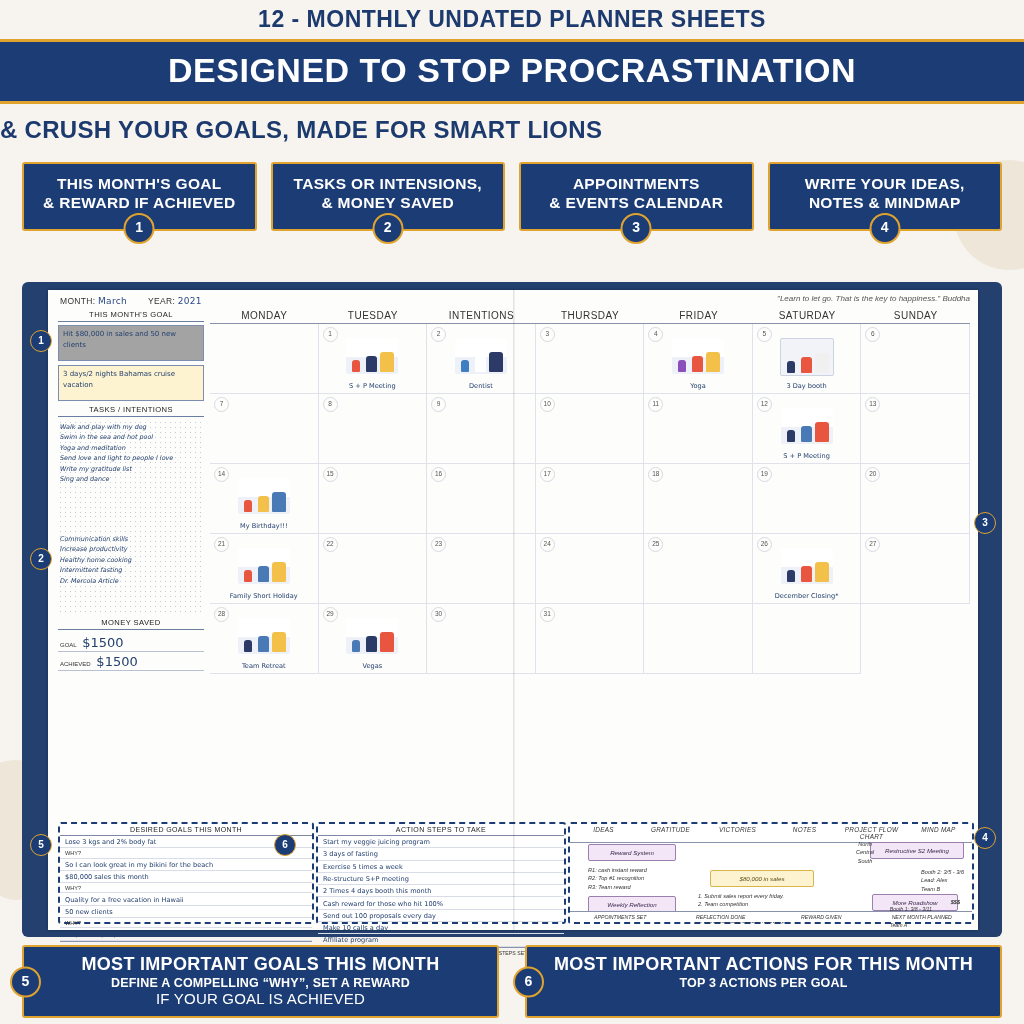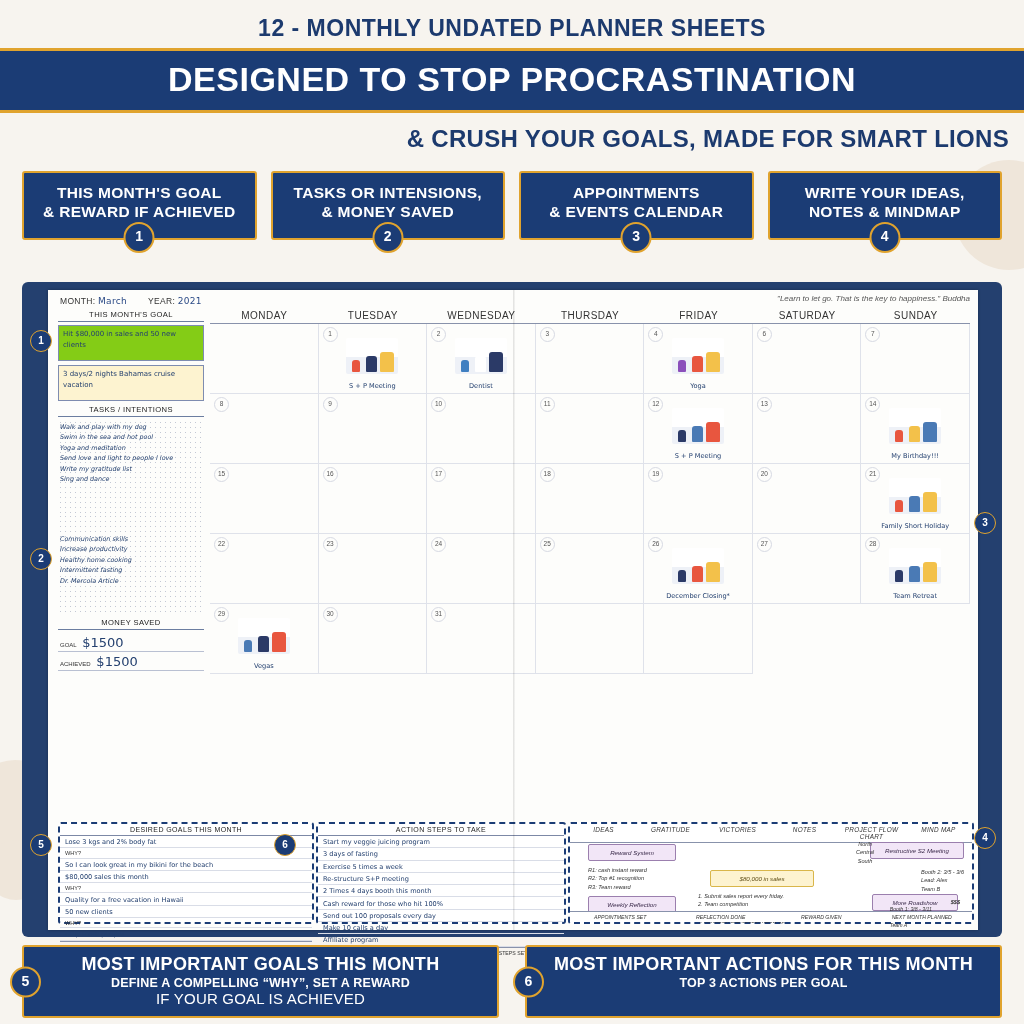--- a/index.html
+++ b/index.html
@@ -8,30 +8,30 @@
     background:#f7f4ef;
     font-family:"Liberation Sans", sans-serif;
     overflow:hidden;
     position:relative;
   }
   .page{position:absolute;inset:0;}
 
   
   .top-title{
     text-align:center;font-size:23px;letter-spacing:.5px;color:#1c3a6e;
-    font-weight:bold;padding:15px 0 6px;
+    font-weight:bold;padding:6px 0 6px;
   }
   .band-main{
     background:#1b3c75;color:#fff;text-align:center;
     font-size:34px;font-weight:bold;letter-spacing:.5px;
     padding:9px 0 11px;border-top:3px solid #e0a32e;border-bottom:3px solid #e0a32e;
   }
   .sub-title{
-    text-align:right;font-size:24px;color:#1c3a6e;font-weight:bold;
-    padding:12px 15px 10px;letter-spacing:.3px;
+    text-align:left;font-size:24px;color:#1c3a6e;font-weight:bold;
+    padding:12px 0 10px;letter-spacing:.3px;
   }
 
   
   .boxes{display:flex;justify-content:center;gap:14px;padding:8px 22px 0;}
   .nbox{
     background:#1b3c75;color:#fff;border:2px solid #e0a32e;border-radius:3px;
     text-align:center;padding:10px 10px 16px;position:relative;flex:1;
     font-size:15.5px;font-weight:bold;line-height:1.25;letter-spacing:.3px;
   }
   .nbox .l2{display:block;}
@@ -64,21 +64,21 @@
   
   .lcol{position:absolute;left:10px;top:20px;width:146px;height:500px;}
   .sec-title{
     text-align:center;font-size:7.6px;letter-spacing:.4px;color:#222;
     border-bottom:1px solid #6b7da0;padding-bottom:2px;margin-bottom:3px;
   }
   .goal-box{
     border:1px solid #7e8cb0;height:34px;margin-bottom:4px;position:relative;
     background:#fafbff;
   }
-  .goal-box.hl{background:#84cc16;}
+  .goal-box.hl{background:#a3a3a3;}
   .goal-box.rw{background:#fdf3d0;}
   .gtext{font-size:7px;line-height:1.5;color:#24406f;padding:3px 4px;}
   .dots{
     background-image:radial-gradient(#c3c8d4 0.7px, transparent 0.7px);
     background-size:5px 5px;
     font-style:italic;
   }
   .lines li{font-size:6.4px;line-height:1.62;color:#24406f;list-style:none;}
   .lines{margin:0;padding:0 2px;}
   .money{margin-top:6px;}
@@ -236,21 +236,21 @@
             <span>ACHIEVED</span>
             <b class="hand">$1500</b>
           </div>
         </div>
       </div>
 
       <div class="cal">
         <div class="cal-head">
           <div>MONDAY</div>
           <div>TUESDAY</div>
-          <div>WEDNESDAY</div>
+          <div>INTENTIONS</div>
           <div>THURSDAY</div>
           <div>FRIDAY</div>
           <div>SATURDAY</div>
           <div>SUNDAY</div>
         </div>
         <div class="cal-grid" id="cal-grid">
             <div class="cell"></div>
             <div class="cell">
               <div class="dn">1</div>
               <div class="art" style="background: linear-gradient(rgb(255, 255, 255) 0px, rgb(255, 255, 255) 52%, rgb(238, 241, 247) 52%, rgb(238, 241, 247) 100%);">
@@ -273,20 +273,29 @@
               <div class="dn">3</div>
             </div>
             <div class="cell">
               <div class="dn">4</div>
               <div class="art" style="background: linear-gradient(rgb(255, 255, 255) 0px, rgb(255, 255, 255) 52%, rgb(238, 241, 247) 52%, rgb(238, 241, 247) 100%);">
                 <div class="fig" style="background: rgb(139, 79, 187); width: 8px; height: 12px; left: 6px; bottom: 2px; border-radius: 3px 3px 1px 1px;"></div>
                 <div class="fig" style="background: rgb(232, 86, 63); width: 11px; height: 16px; left: 20px; bottom: 2px; border-radius: 3px 3px 1px 1px;"></div>
                 <div class="fig" style="background: rgb(243, 193, 74); width: 14px; height: 20px; left: 34px; bottom: 2px; border-radius: 3px 3px 1px 1px;"></div>
               </div>
               <div class="lbl hand">Yoga</div>
+            </div>
+            <div class="cell">
+              <div class="dn">5</div>
+              <div class="art photo" style="background: rgb(241, 243, 248);">
+                <div class="fig" style="background: rgb(43, 58, 103); width: 8px; height: 12px; left: 6px; bottom: 2px; border-radius: 3px 3px 1px 1px;"></div>
+                <div class="fig" style="background: rgb(232, 86, 63); width: 11px; height: 16px; left: 20px; bottom: 2px; border-radius: 3px 3px 1px 1px;"></div>
+                <div class="fig" style="background: rgb(240, 240, 240); width: 14px; height: 20px; left: 34px; bottom: 2px; border-radius: 3px 3px 1px 1px;"></div>
+              </div>
+              <div class="lbl hand">3 Day booth</div>
             </div>
             <div class="cell">
               <div class="dn">6</div>
             </div>
             <div class="cell">
               <div class="dn">7</div>
             </div>
             <div class="cell">
               <div class="dn">8</div>
             </div>

